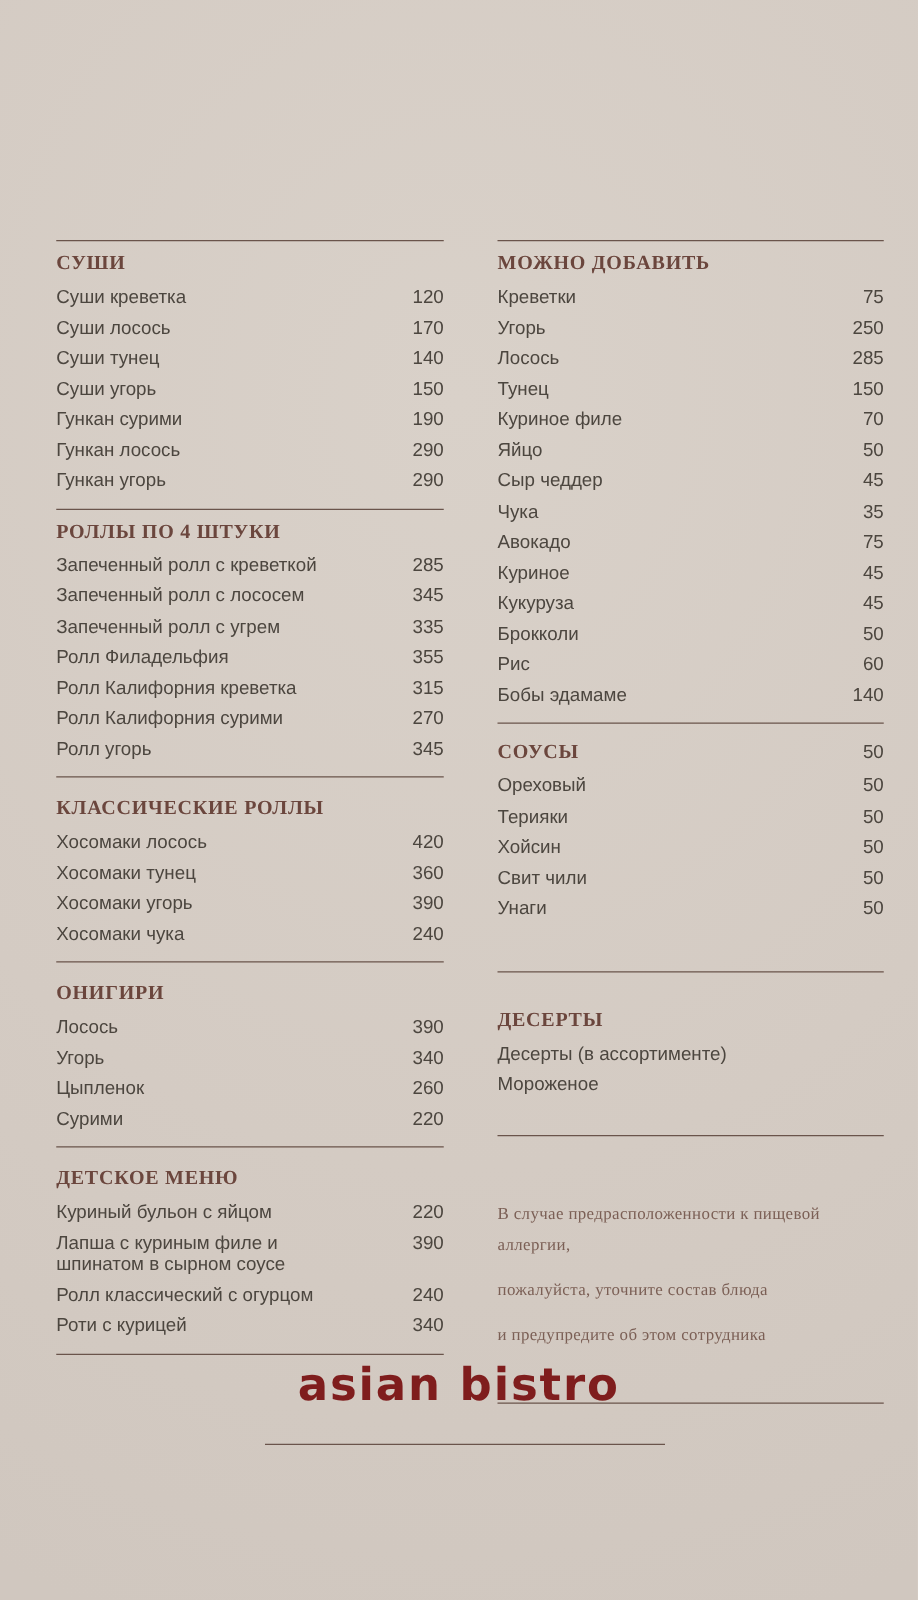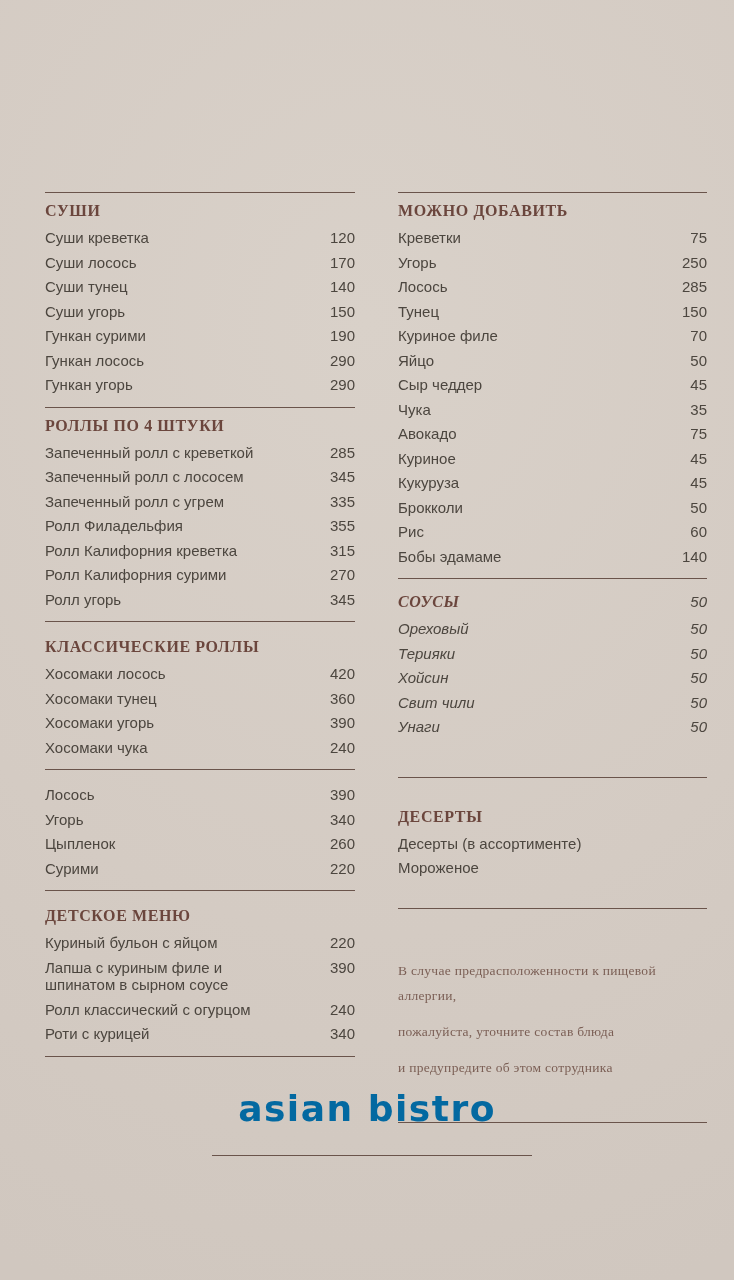--- a/index.html
+++ b/index.html
@@ -9,21 +9,21 @@
     background-image:radial-gradient(ellipse 120% 80% at 50% 25%, #d9d1c9 0%, #d4cbc3 60%, #d0c7bf 100%);
     font-family:"Liberation Sans", sans-serif;
     color:#4c463f;
     -webkit-font-smoothing:antialiased;
   }
   .col{position:absolute;top:192px;}
   .col-left{left:45px;width:310px;}
   .col-right{left:398px;width:309px;}
   .menu-section{border-top:1.5px solid #6a544b;padding:9px 0 6px 0;}
   .col-left .menu-section:nth-of-type(n+3){padding-top:16px;}
-  .col-right .menu-section:nth-of-type(2){padding-bottom:34px;padding-top:14px;font-style:italic;}
+  .col-right .menu-section:nth-of-type(2){padding-bottom:34px;padding-top:14px;}
   .col-right .menu-section:nth-of-type(3){padding-top:30px;padding-bottom:24px;}
   .divider-final{border-top:1.5px solid #6a544b;height:0;}
   .sec-head{
     display:flex;justify-content:space-between;align-items:baseline;
     font-family:"Liberation Serif", serif;
     font-weight:700;font-size:16px;letter-spacing:0.6px;
     color:#6b463d;line-height:18px;margin-bottom:9px;text-align:right;
   }
   .sec-head .sec-price{
     font-family:"Liberation Sans", sans-serif;font-weight:400;
@@ -40,21 +40,21 @@
     font-family:"Liberation Serif", serif;
     font-size:13.5px;line-height:25px;color:#7b5f55;letter-spacing:0.3px;margin-top:11px;
   }
   .brand{
     position:absolute;left:0;top:1088px;width:734px;text-align:center;
   }
   .logo{
     display:inline-block;
     font-family:"DejaVu Sans", sans-serif;
     font-weight:700;font-size:36px;letter-spacing:1.5px;
-    color:#0369a1;
+    color:#7f1d1d;
   }
   .logo-underline{
     position:absolute;left:212px;top:1155px;width:320px;height:0;
     border-top:1.5px solid #6a544b;
   }
 </style>
 </head>
 <body>
 
 <div class="col col-left" id="col-left">
@@ -139,20 +139,23 @@
       <div class="row">
         <span class="nm">Хосомаки угорь</span>
         <span class="pr">390</span>
       </div>
       <div class="row">
         <span class="nm">Хосомаки чука</span>
         <span class="pr">240</span>
       </div>
     </section>
     <section class="menu-section">
+      <div class="sec-head">
+        <span>ОНИГИРИ</span>
+      </div>
       <div class="row">
         <span class="nm">Лосось</span>
         <span class="pr">390</span>
       </div>
       <div class="row">
         <span class="nm">Угорь</span>
         <span class="pr">340</span>
       </div>
       <div class="row">
         <span class="nm">Цыпленок</span>

